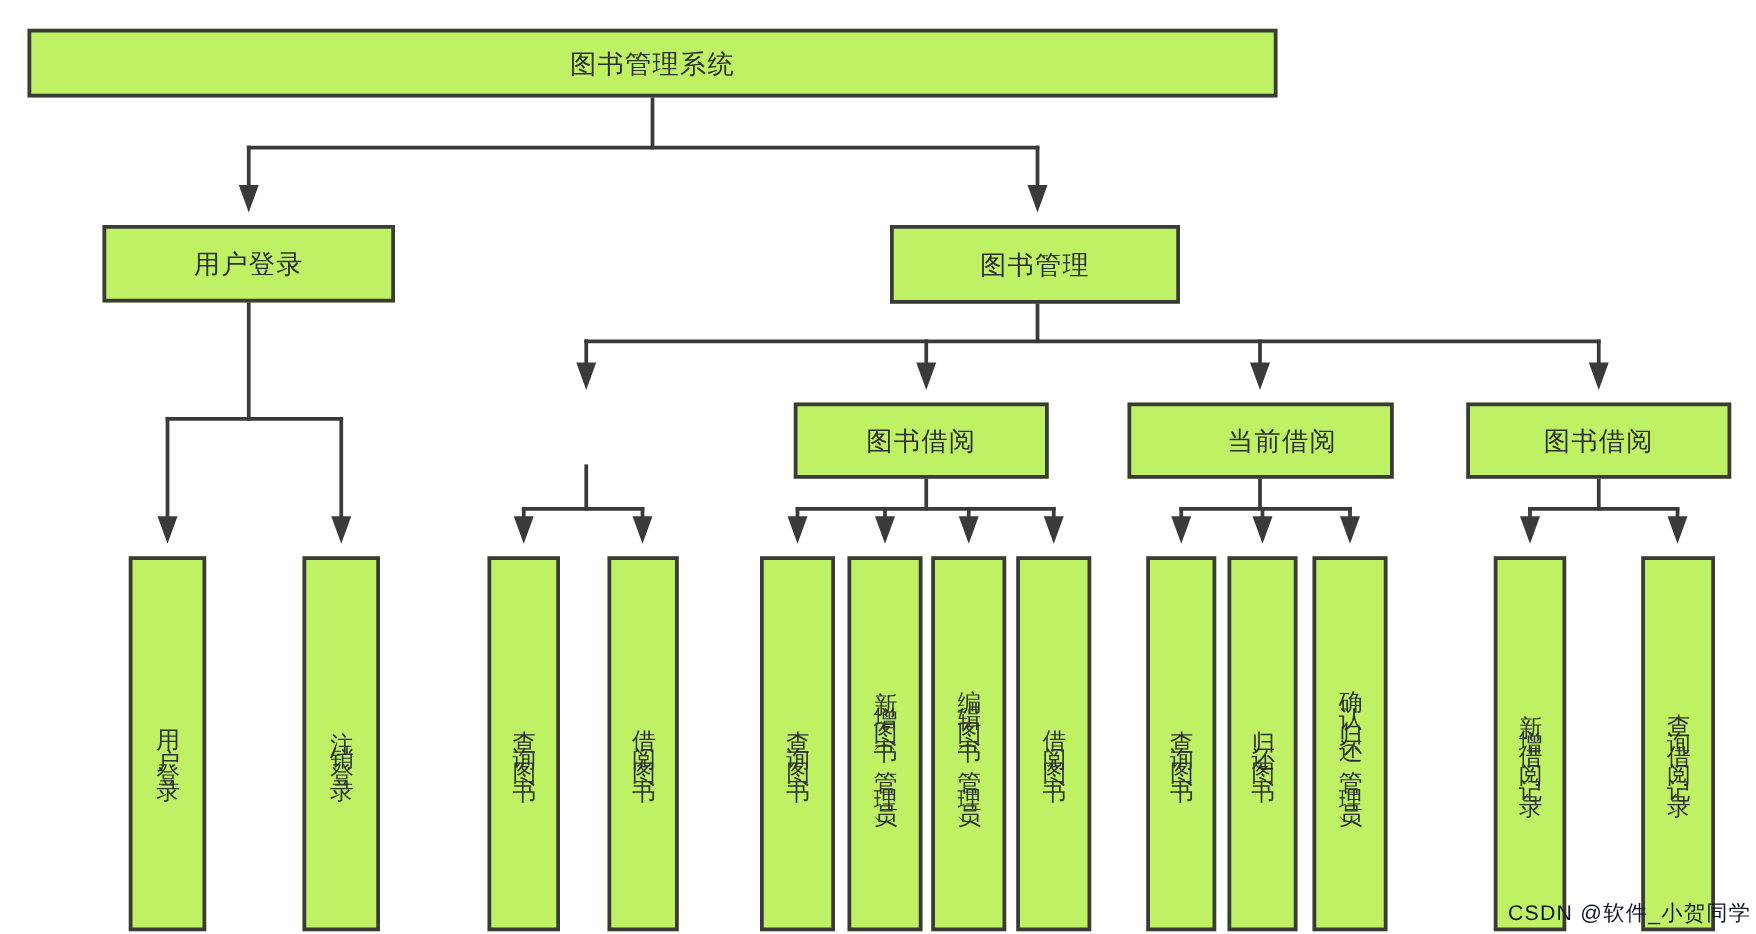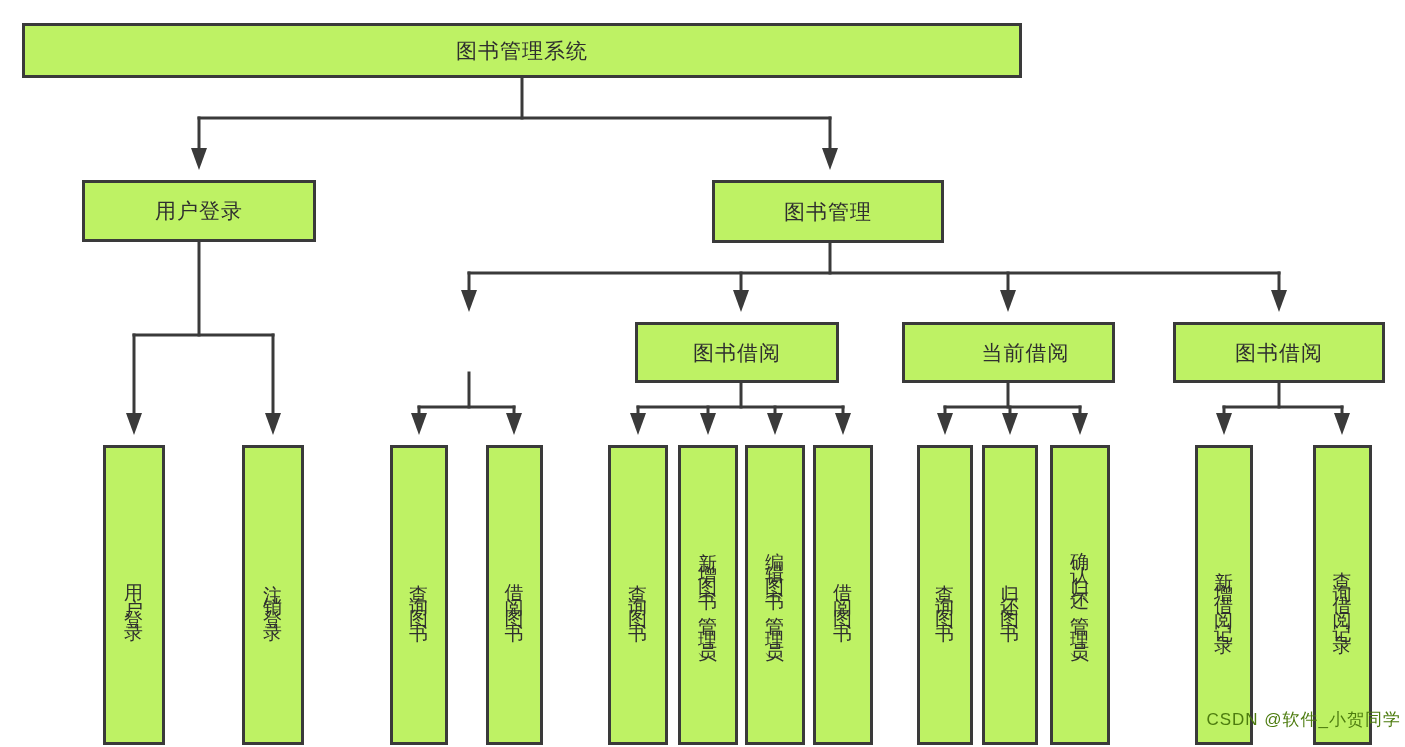--- a/index.html
+++ b/index.html
@@ -37,24 +37,24 @@
     writing-mode: vertical-lr;
     text-orientation: mixed;
     font-size: 19px;
     letter-spacing: 13px;
     line-height: 1;
   }
   .root-label { font-size: 22px; }
   .watermark {
     position: absolute;
     right: 4px;
-    bottom: 16px;
+    bottom: 5px;
     font-size: 17px;
     letter-spacing: 1px;
-    color: #4d7c0f;
+    color: #0f172a;
     white-space: nowrap;
   }
 </style>
 </head>
 <body>
 
 <div class="canvas">
 
   <svg class="connectors" viewBox="0 0 1405 747" xmlns="http://www.w3.org/2000/svg">
     <g stroke="#3a3a3a" stroke-width="3" stroke-linecap="square" fill="none">

